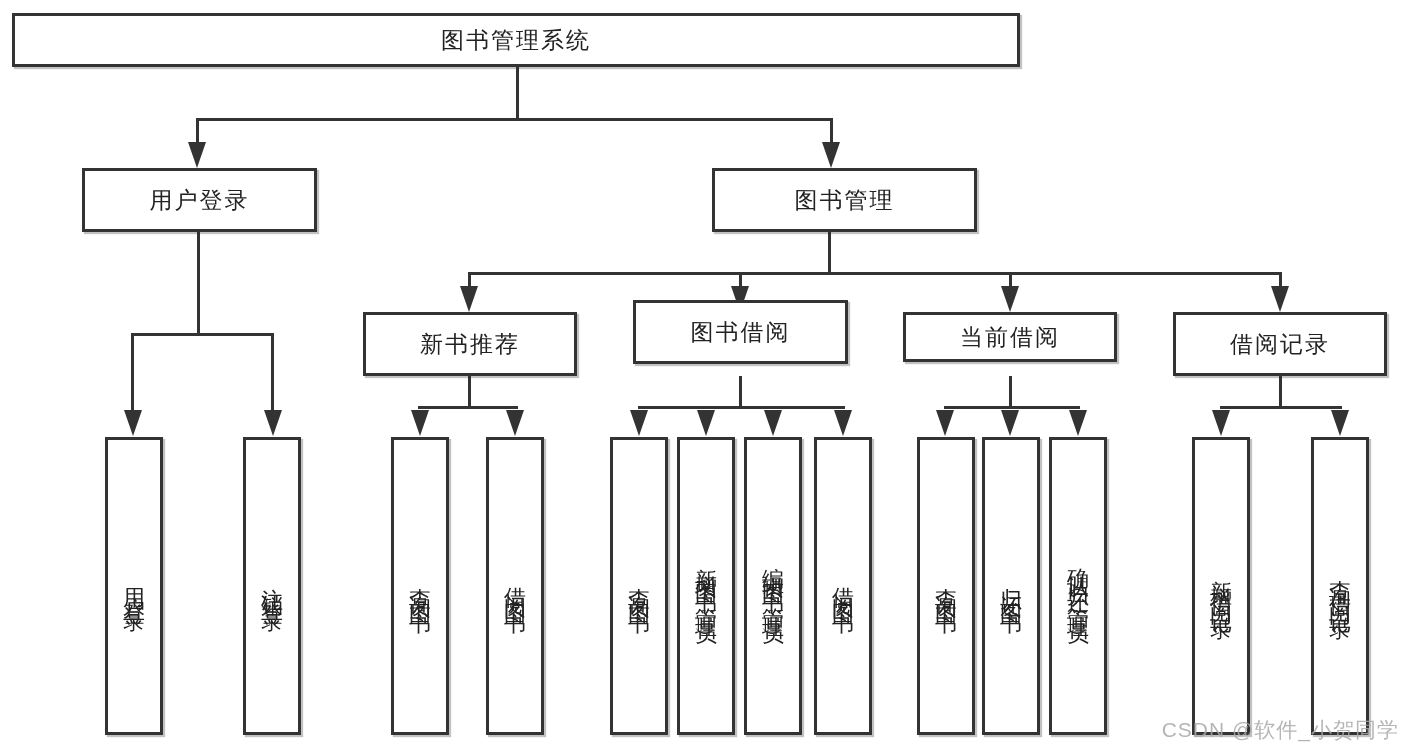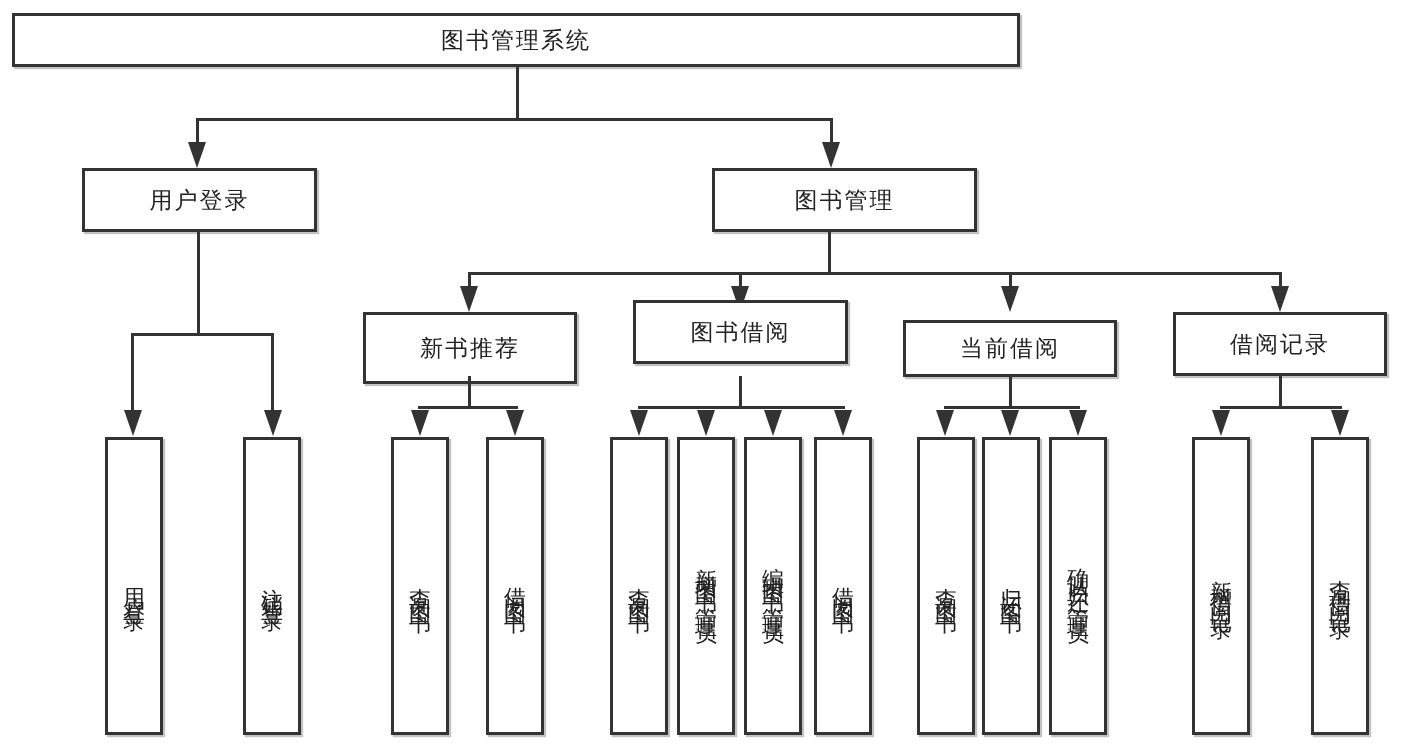--- a/index.html
+++ b/index.html
@@ -84,23 +84,23 @@
   <div class="line" style="left:468px;top:272px;width:814px;height:3px"></div>
   <div class="line" style="left:468px;top:272px;width:3px;height:16px"></div>
   <div class="line" style="left:739px;top:272px;width:3px;height:16px"></div>
   <div class="line" style="left:1009px;top:272px;width:3px;height:16px"></div>
   <div class="line" style="left:1279px;top:272px;width:3px;height:16px"></div>
   <div class="arrow" style="left:460px;top:286px"></div>
   <div class="arrow" style="left:731px;top:286px"></div>
   <div class="arrow" style="left:1001px;top:286px"></div>
   <div class="arrow" style="left:1271px;top:286px"></div>
 
-  <div class="box h" style="left:363px;top:312px;width:214px;height:72px">新书推荐</div>
+  <div class="box h" style="left:363px;top:312px;width:214px;height:64px">新书推荐</div>
   <div class="box h" style="left:633px;top:300px;width:215px;height:64px">图书借阅</div>
-  <div class="box h" style="left:903px;top:320px;width:214px;height:57px">当前借阅</div>
+  <div class="box h" style="left:903px;top:312px;width:214px;height:50px">当前借阅</div>
   <div class="box h" style="left:1173px;top:312px;width:214px;height:64px">借阅记录</div>
 
   <div class="line" style="left:468px;top:376px;width:3px;height:33px"></div>
   <div class="line" style="left:418px;top:406px;width:100px;height:3px"></div>
   <div class="arrow" style="left:411px;top:410px"></div>
   <div class="arrow" style="left:506px;top:410px"></div>
 
   <div class="line" style="left:739px;top:376px;width:3px;height:33px"></div>
   <div class="line" style="left:638px;top:406px;width:207px;height:3px"></div>
   <div class="arrow" style="left:630px;top:410px"></div>
@@ -130,14 +130,15 @@
   <div class="box v" style="left:744px;top:437px;width:58px;height:298px">编辑图书（管理员）</div>
   <div class="box v" style="left:814px;top:437px;width:58px;height:298px">借阅图书</div>
 
   <div class="box v" style="left:917px;top:437px;width:58px;height:298px">查询图书</div>
   <div class="box v" style="left:982px;top:437px;width:58px;height:298px">归还图书</div>
   <div class="box v" style="left:1049px;top:437px;width:58px;height:298px">确认归还（管理员）</div>
 
   <div class="box v" style="left:1192px;top:437px;width:58px;height:298px">新增借阅记录</div>
   <div class="box v" style="left:1311px;top:437px;width:58px;height:298px">查询借阅记录</div>
 
+  <div class="watermark">CSDN @软件_小贺同学</div>
 
 </div>
 
 </body></html>

